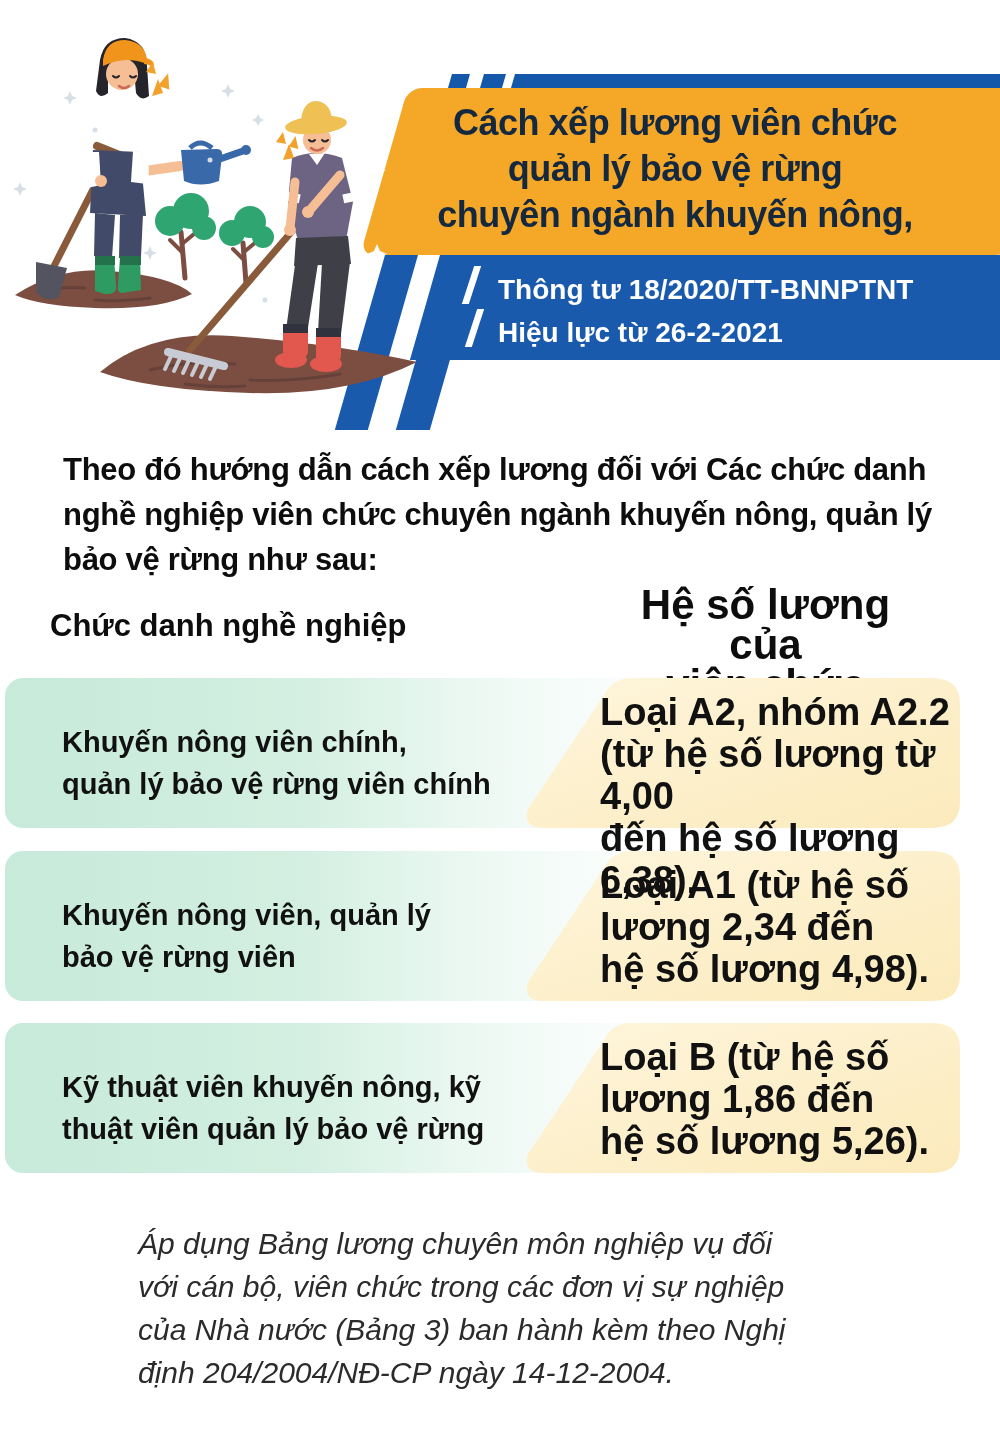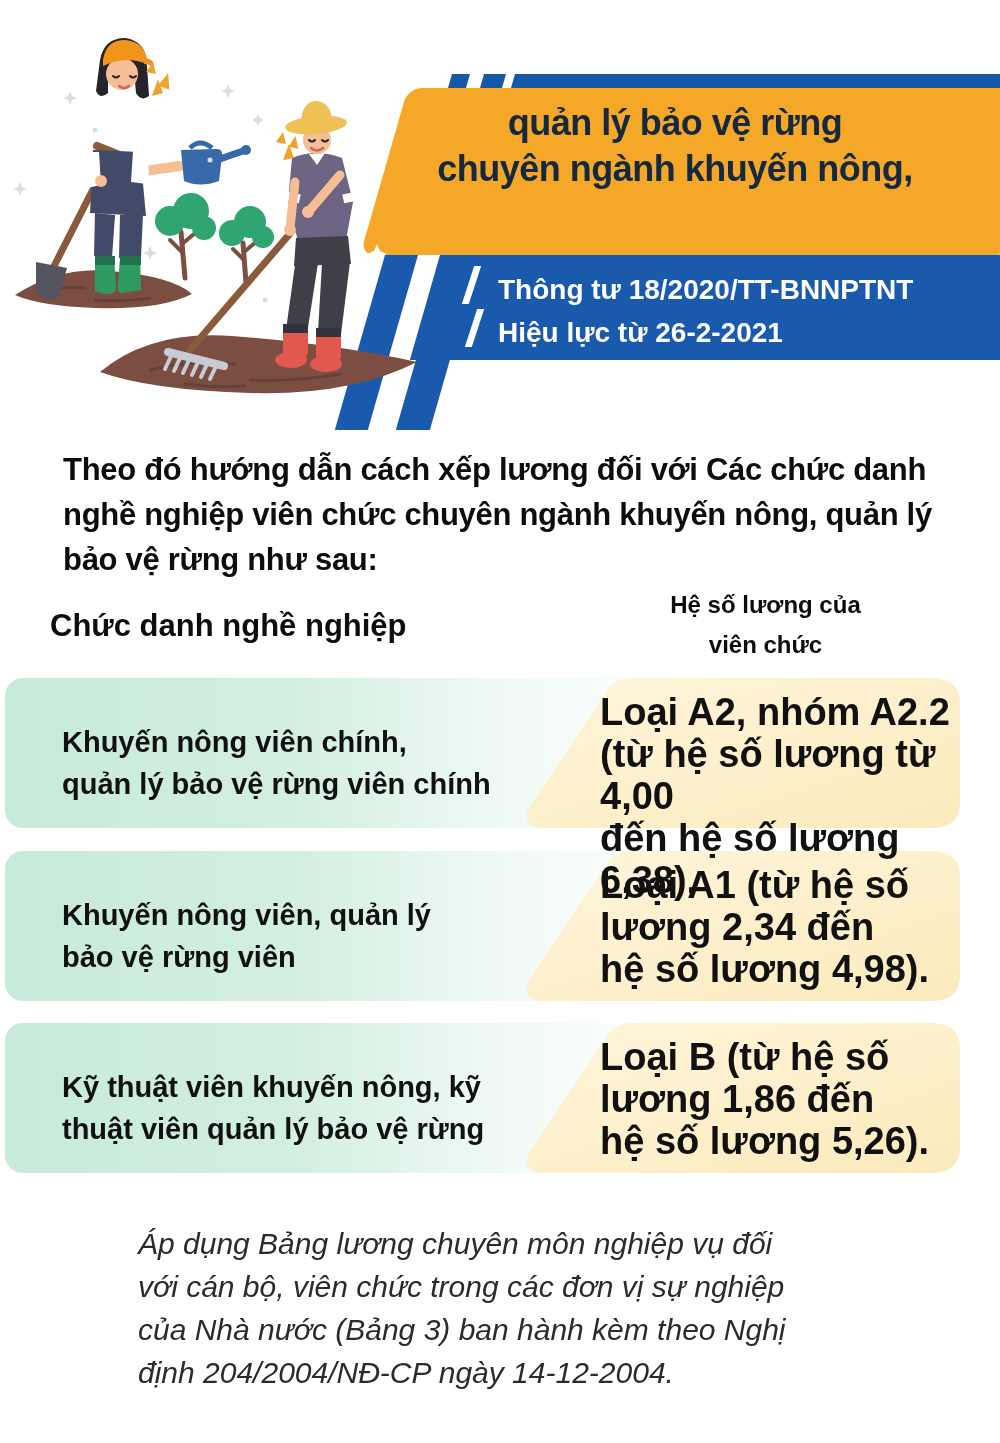--- a/index.html
+++ b/index.html
@@ -29,21 +29,21 @@
   .slash1{left:468px;top:266px;}
   .slash2{left:471px;top:309px;}
 
   
   .intro{position:absolute;left:63px;top:447px;width:900px;font-size:31px;line-height:45px;
     font-weight:700;color:#0d0d0d;letter-spacing:-0.3px;}
 
   
   .col1-header{position:absolute;left:50px;top:608px;font-size:31px;font-weight:700;color:#0d0d0d;}
   .col2-header{position:absolute;left:618px;top:585px;width:295px;text-align:center;
-    font-size:24px;font-weight:700;color:#0d0d0d;line-height:40px;}
+    font-size:42px;font-weight:700;color:#0d0d0d;line-height:40px;}
 
   .row-green{position:absolute;left:5px;width:835px;height:150px;border-radius:18px;
     background:linear-gradient(to right,#C7EADA 0%,#D3EFE1 35%,rgba(235,248,242,0.75) 60%,rgba(255,255,255,0) 82%);}
   .rg1{top:678px;} .rg2{top:851px;} .rg3{top:1023px;}
 
   .cell-yellow{position:absolute;left:512px;width:450px;height:150px;}
   .cy1{top:678px;} .cy2{top:851px;} .cy3{top:1023px;}
 
   .row-title{position:absolute;left:50px;font-size:29px;font-weight:700;color:#111;line-height:42px;z-index:6;margin-left:12px;}
   .rt1{top:721px;} .rt2{top:894px;} .rt3{top:1066px;}
@@ -193,20 +193,21 @@
       <path d="M20,182 L22,187 L27,189 L22,191 L20,196 L18,191 L13,189 L18,187 Z"></path>
       <path d="M150,246 L152,251 L157,253 L152,255 L150,260 L148,255 L143,253 L148,251 Z"></path>
       <path d="M258,114 L260,118 L264,120 L260,122 L258,126 L256,122 L252,120 L256,118 Z"></path>
       <circle cx="95" cy="130" r="2.5"></circle>
         <circle cx="210" cy="160" r="2.5"></circle>
         <circle cx="265" cy="300" r="2.5"></circle>
     </g>
   </svg>
 
   <div class="title-block">
+    <div>Cách xếp lương viên chức</div>
     <div>quản lý bảo vệ rừng</div>
     <div>chuyên ngành khuyến nông,</div>
   </div>
   <div class="slash slash1"></div>
   <div class="slash slash2"></div>
   <div class="meta-block">
     <div>Thông tư 18/2020/TT-BNNPTNT</div>
     <div>Hiệu lực từ 26-2-2021</div>
   </div>
 

